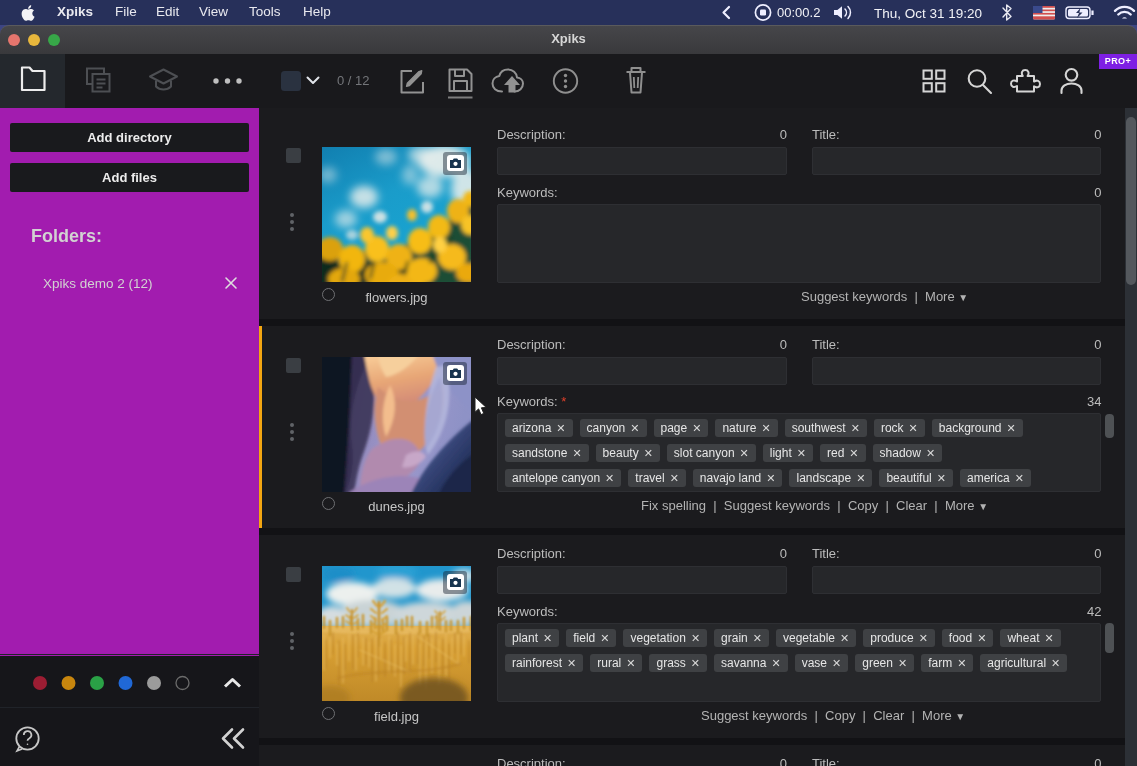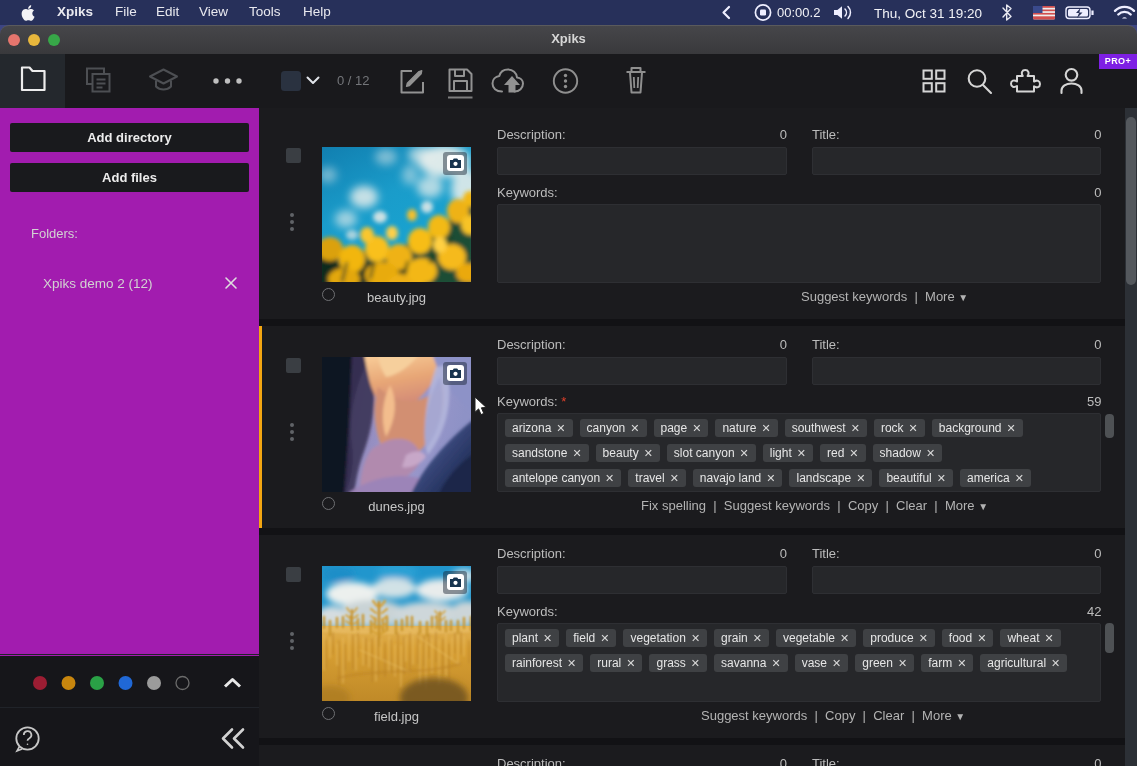--- a/index.html
+++ b/index.html
@@ -142,21 +142,21 @@
     <path d="M1017 37.5 v-5.5 c-3 2-6 .7-6-2.3 0-3 3-4.3 6-2.3 V22 h5.8 c-2-3-.7-6 2.4-6 3.1 0 4.4 3 2.4 6 H1034 v5.6 c3-2 6-.7 6 2.4 0 3.1-3 4.4-6 2.4 V37.5 Z" stroke-linejoin="round"></path>
     <circle cx="1071.5" cy="20.8" r="5.8" stroke-width="2.1"></circle>
     <path d="M1061.5 39 v-2.5 c0-4.5 4.5-7 10-7 s10 2.5 10 7 V39" stroke-width="2.1" stroke-linecap="round"></path>
   </g>
 </svg>
 <div class="tbtext" style="left:337px;top:73px">0 / 12</div>
 <div id="probadge">PRO+</div>
 <div id="sidebar">
   <div class="sbtn" style="top:15px">Add directory</div>
   <div class="sbtn" style="top:55px">Add files</div>
-  <div style="position:absolute;left:31px;top:118px;color:#d2d2d2;font-size:13px;font-weight:normal">Folders:</div>
+  <div style="position:absolute;left:31px;top:118px;color:#d2d2d2;font-size:18px;font-weight:bold">Folders:</div>
   <div style="position:absolute;left:43px;top:168px;color:#d2d2d2;font-size:13.5px">Xpiks demo 2 (12)</div>
   <div class="sline" style="top:546px"></div>
   <div class="sline" style="top:599px"></div>
   <svg style="position:absolute;left:0;top:560px" width="259" height="98" viewBox="0 0 259 98">
     <circle cx="40" cy="15" r="7" fill="#9c1d33"></circle>
     <circle cx="68.5" cy="15" r="7" fill="#c8860e"></circle>
     <circle cx="97" cy="15" r="7" fill="#2aa146"></circle>
     <circle cx="125.5" cy="15" r="7" fill="#2068d6"></circle>
     <circle cx="154" cy="15" r="7" fill="#9b9b9b"></circle>
     <circle cx="182.5" cy="15" r="6.5" fill="none" stroke="#6b6b6b" stroke-width="1.3"></circle>
@@ -249,21 +249,21 @@
   <div class="lbl" style="left:238px;top:15px">Description:</div>
   <div class="cnt" style="left:488px;top:15px">0</div>
   <div class="inp" style="left:238px;top:35px;width:290px"></div>
   <div class="lbl" style="left:553px;top:15px">Title:</div>
   <div class="cnt" style="left:802.5px;top:15px">0</div>
   <div class="inp" style="left:553px;top:35px;width:289px"></div>
   <div class="lbl" style="left:238px;top:72.5px">Keywords:</div>
   <div class="cnt" style="left:802.5px;top:72.5px">0</div>
   <div class="kwbox" style="left:238px;top:91.5px;width:604px"></div>
   <div class="radio" style="left:63px;top:175.5px"></div>
-  <div class="fname" style="left:63px;top:177.5px">beauty.jpg</div>
+  <div class="fname" style="left:63px;top:177.5px">flowers.jpg</div>
   <div class="links" style="left:542px;width:300px;top:176.5px">Suggest keywords  |  More <span style="font-size:10px">▼</span></div>
 </div>
 
 <div class="item" style="top:321.5px">
   <div class="sel" style="top:0;height:206px;left:-0.5px"></div>
   <div class="cbx" style="left:26.5px;top:36px"></div>
   <div class="dots3" style="left:31px;top:101px">
       <i></i>
       <i></i>
       <i></i>
@@ -316,21 +316,21 @@
         </svg>
       </div>
   </div>
   <div class="lbl" style="left:238px;top:15px">Description:</div>
   <div class="cnt" style="left:488px;top:15px">0</div>
   <div class="inp" style="left:238px;top:35px;width:290px"></div>
   <div class="lbl" style="left:553px;top:15px">Title:</div>
   <div class="cnt" style="left:802.5px;top:15px">0</div>
   <div class="inp" style="left:553px;top:35px;width:289px"></div>
   <div class="lbl" style="left:238px;top:72.5px">Keywords: <span style="color:#e0402a">*</span></div>
-  <div class="cnt" style="left:802.5px;top:72.5px">59</div>
+  <div class="cnt" style="left:802.5px;top:72.5px">34</div>
   <div class="kwbox" style="left:238px;top:91.5px;width:604px">
       <div class="krow"><span class="tag">arizona<b>✕</b></span><span class="tag">canyon<b>✕</b></span><span class="tag">page<b>✕</b></span><span class="tag">nature<b>✕</b></span><span class="tag">southwest<b>✕</b></span><span class="tag">rock<b>✕</b></span><span class="tag">background<b>✕</b></span></div>
       <div class="krow"><span class="tag">sandstone<b>✕</b></span><span class="tag">beauty<b>✕</b></span><span class="tag">slot canyon<b>✕</b></span><span class="tag">light<b>✕</b></span><span class="tag">red<b>✕</b></span><span class="tag">shadow<b>✕</b></span></div>
       <div class="krow"><span class="tag">antelope canyon<b>✕</b></span><span class="tag">travel<b>✕</b></span><span class="tag">navajo land<b>✕</b></span><span class="tag">landscape<b>✕</b></span><span class="tag">beautiful<b>✕</b></span><span class="tag">america<b>✕</b></span></div>
     </div>
   <div class="kthumb" style="top:92.5px;height:24px;left:846px"></div>
   <div class="radio" style="left:63px;top:175.5px"></div>
   <div class="fname" style="left:63px;top:177.5px">dunes.jpg</div>
   <div class="links" style="left:382px;width:460px;top:176.5px">Fix spelling  |  Suggest keywords  |  Copy  |  Clear  |  More <span style="font-size:10px">▼</span></div>
 </div>

